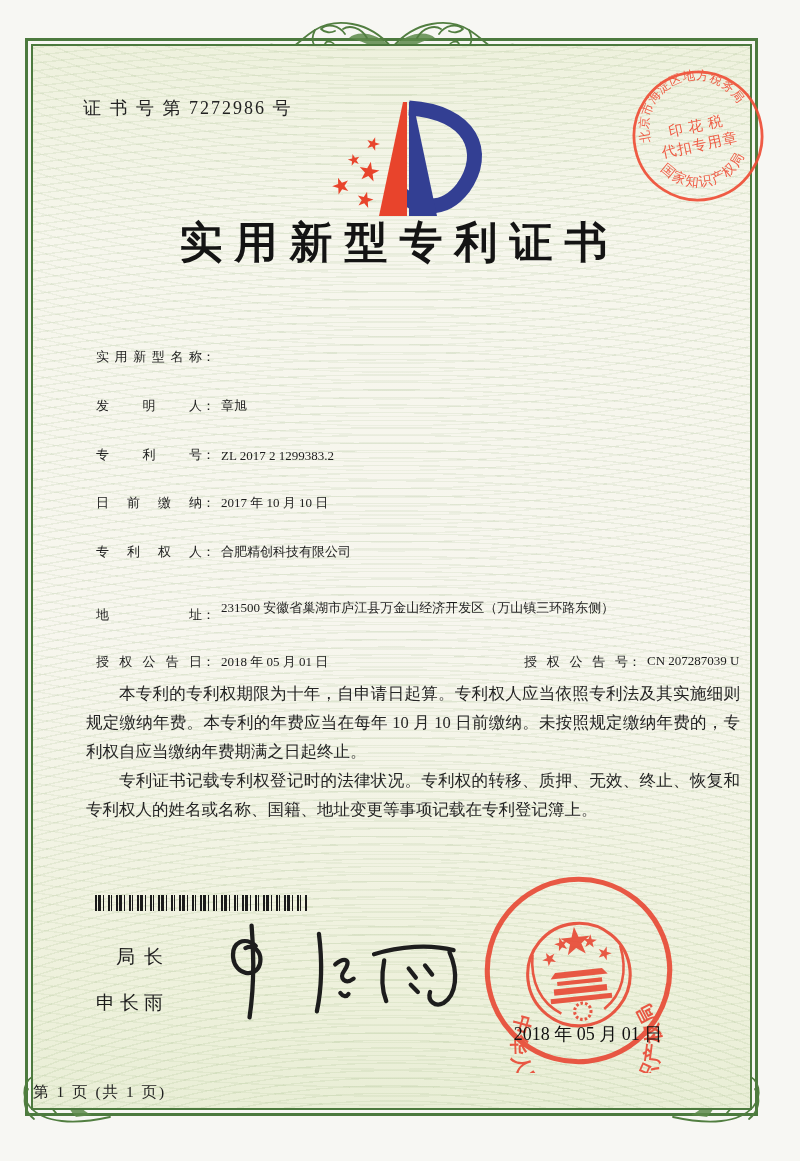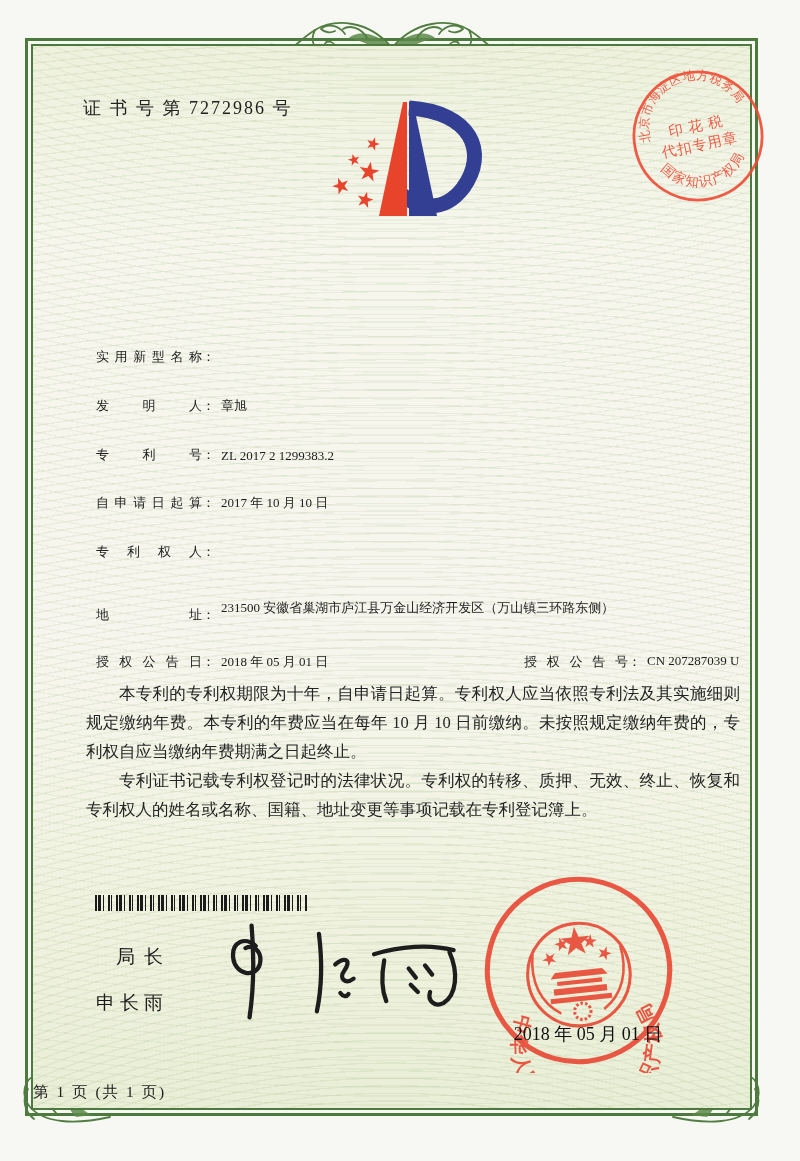--- a/index.html
+++ b/index.html
@@ -151,43 +151,45 @@
             <textPath href="#taxTop">北京市海淀区地方税务局</textPath>
           </text>
           <text x="75" y="70" text-anchor="middle" font-size="13.5" letter-spacing="1">印 花 税</text>
           <text x="75" y="88" text-anchor="middle" font-size="13.5" letter-spacing="1">代扣专用章</text>
           <text font-size="12.5" letter-spacing="1">
             <textPath href="#taxBottom">国家知识产权局</textPath>
           </text>
         </g>
       </svg>
 
+      <div class="abs title">实用新型专利证书</div>
 
       <div class="abs field-row" style="top:302px">
         <span class="f-label">实用新型名称</span>
           <span class="f-colon">：</span>
       </div>
       <div class="abs field-row" style="top:351px">
         <span class="f-label">发明人</span>
           <span class="f-colon">：</span>
           <span class="f-value">章旭</span>
       </div>
       <div class="abs field-row" style="top:400px">
         <span class="f-label">专利号</span>
           <span class="f-colon">：</span>
           <span class="f-value">ZL 2017 2 1299383.2</span>
       </div>
       <div class="abs field-row" style="top:448px">
-        <span class="f-label">自申请日起算</span>
+        <span class="f-label">日前缴纳</span>
           <span class="f-colon">：</span>
           <span class="f-value">2017 年 10 月 10 日</span>
       </div>
       <div class="abs field-row" style="top:497px">
         <span class="f-label">专利权人</span>
           <span class="f-colon">：</span>
+          <span class="f-value">合肥精创科技有限公司</span>
       </div>
       <div class="abs field-row" style="top:545px">
         <span class="f-label">地址</span>
           <span class="f-colon">：</span>
           <span class="f-value wrap">231500 安徽省巢湖市庐江县万金山经济开发区（万山镇三环路东侧）</span>
       </div>
       <div class="abs field-row" style="top:607px;width:670px">
         <span class="f-label">授权公告日</span>
           <span class="f-colon">：</span>
           <span class="f-value">2018 年 05 月 01 日</span>

